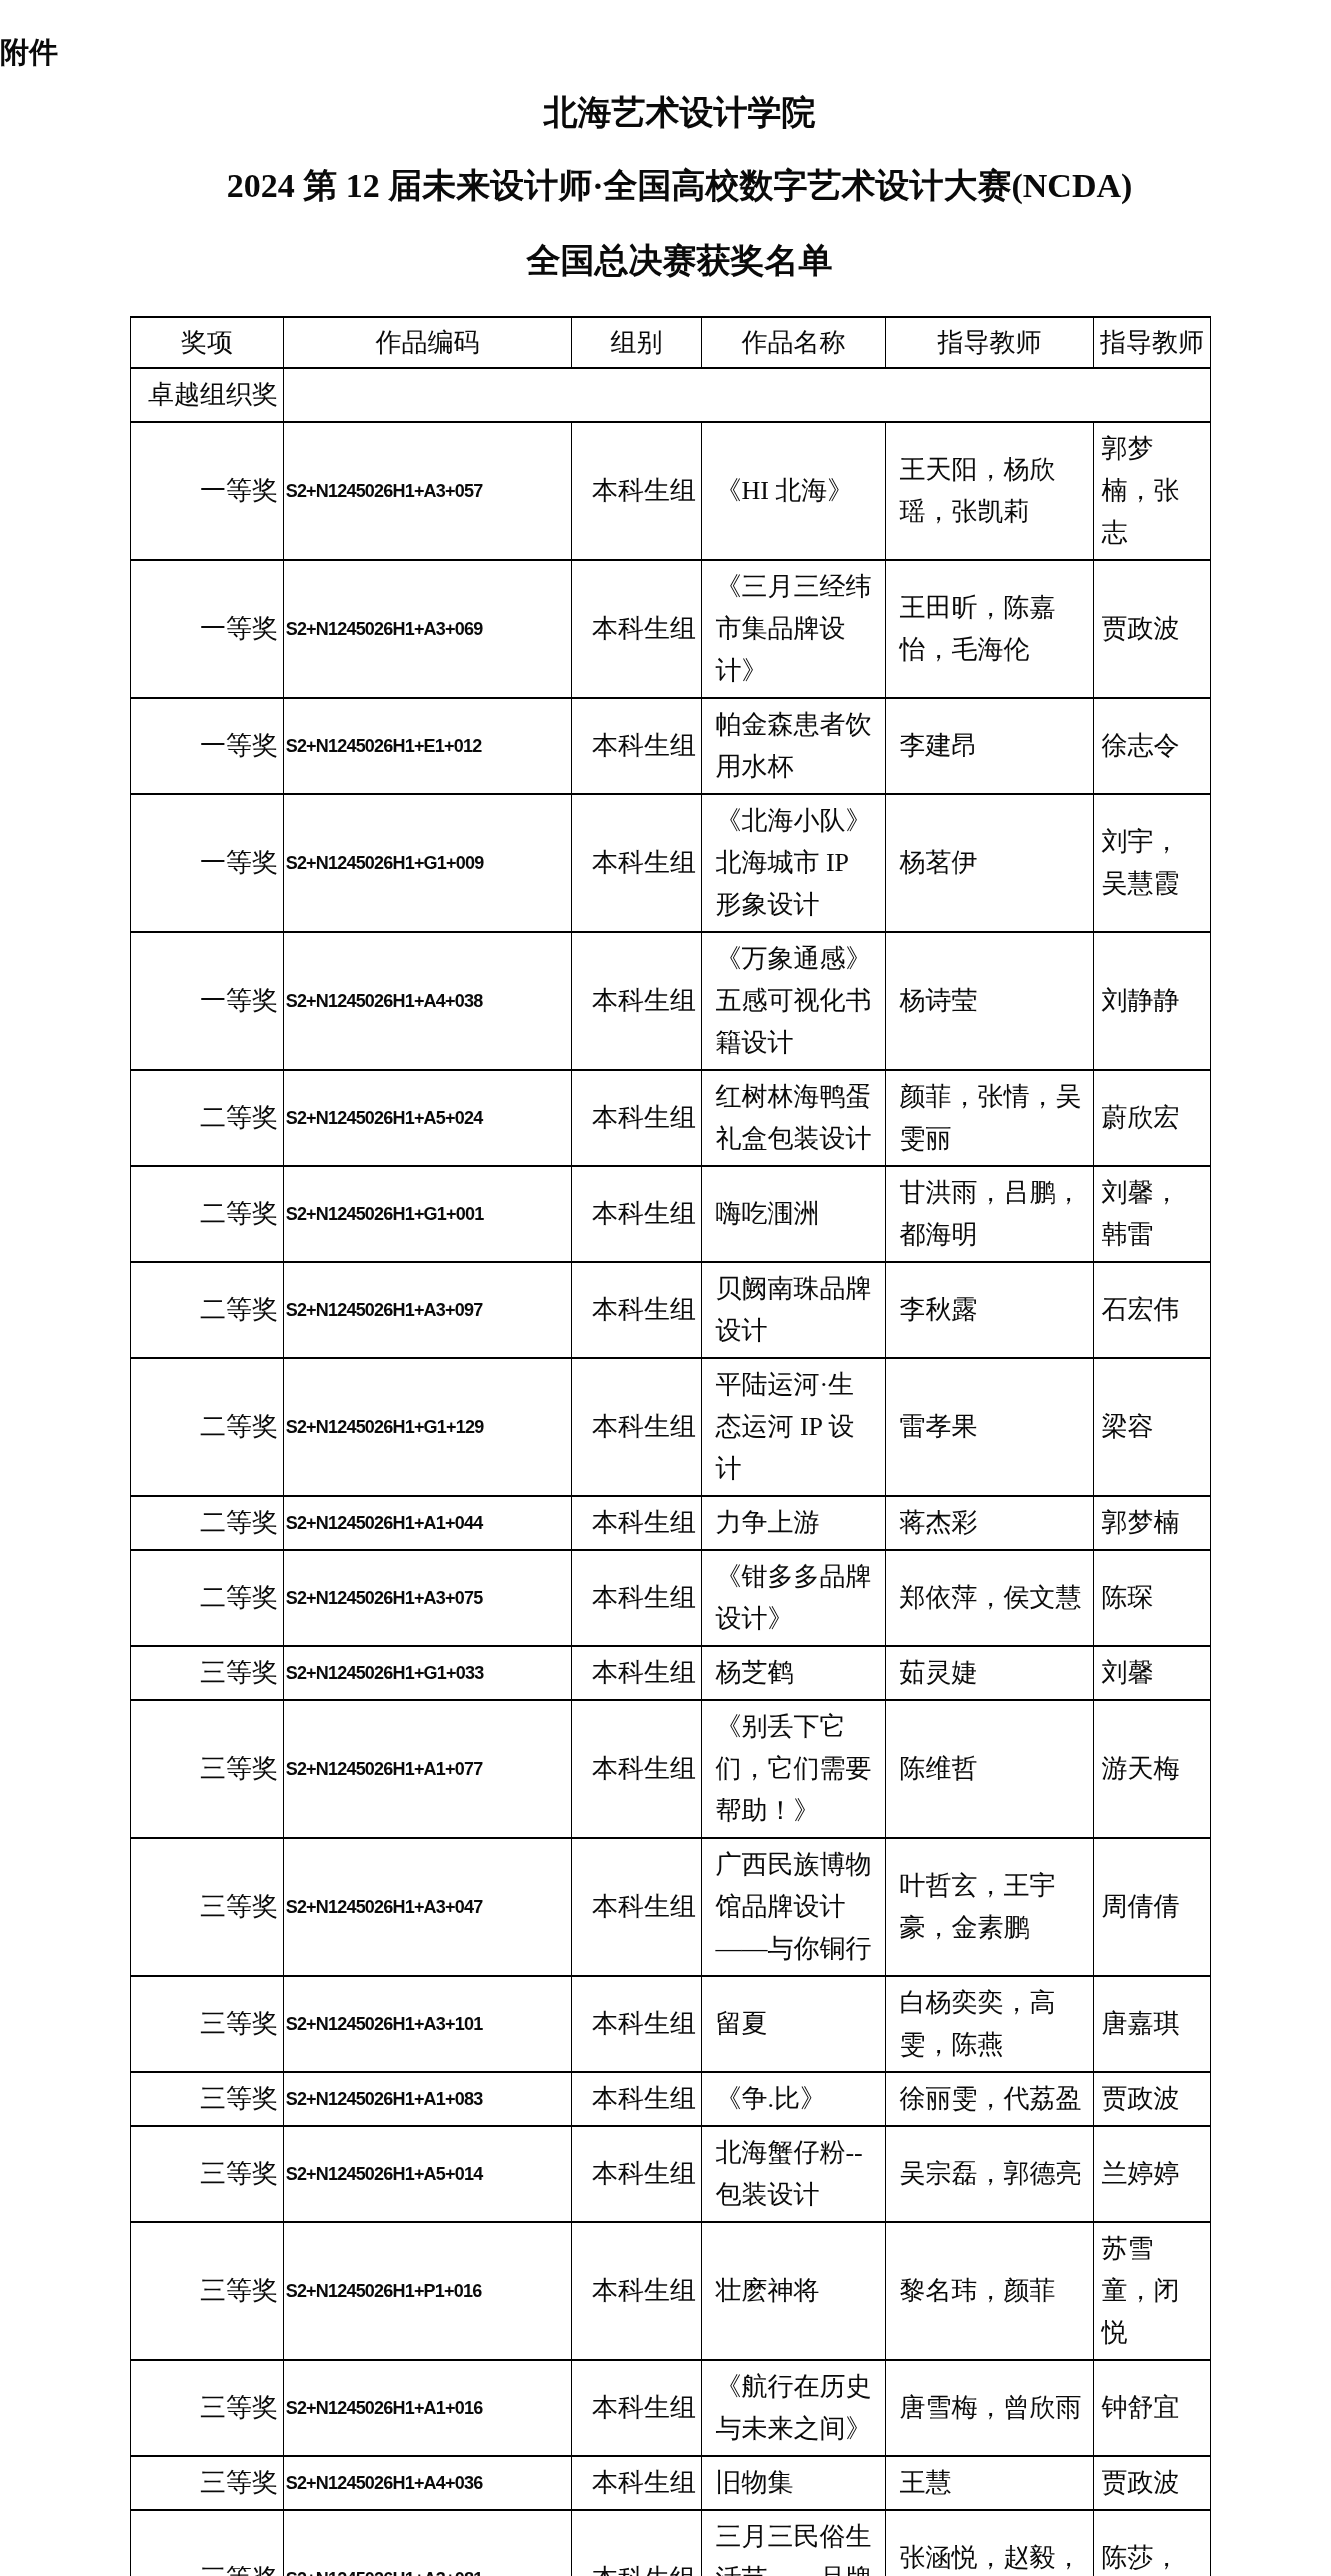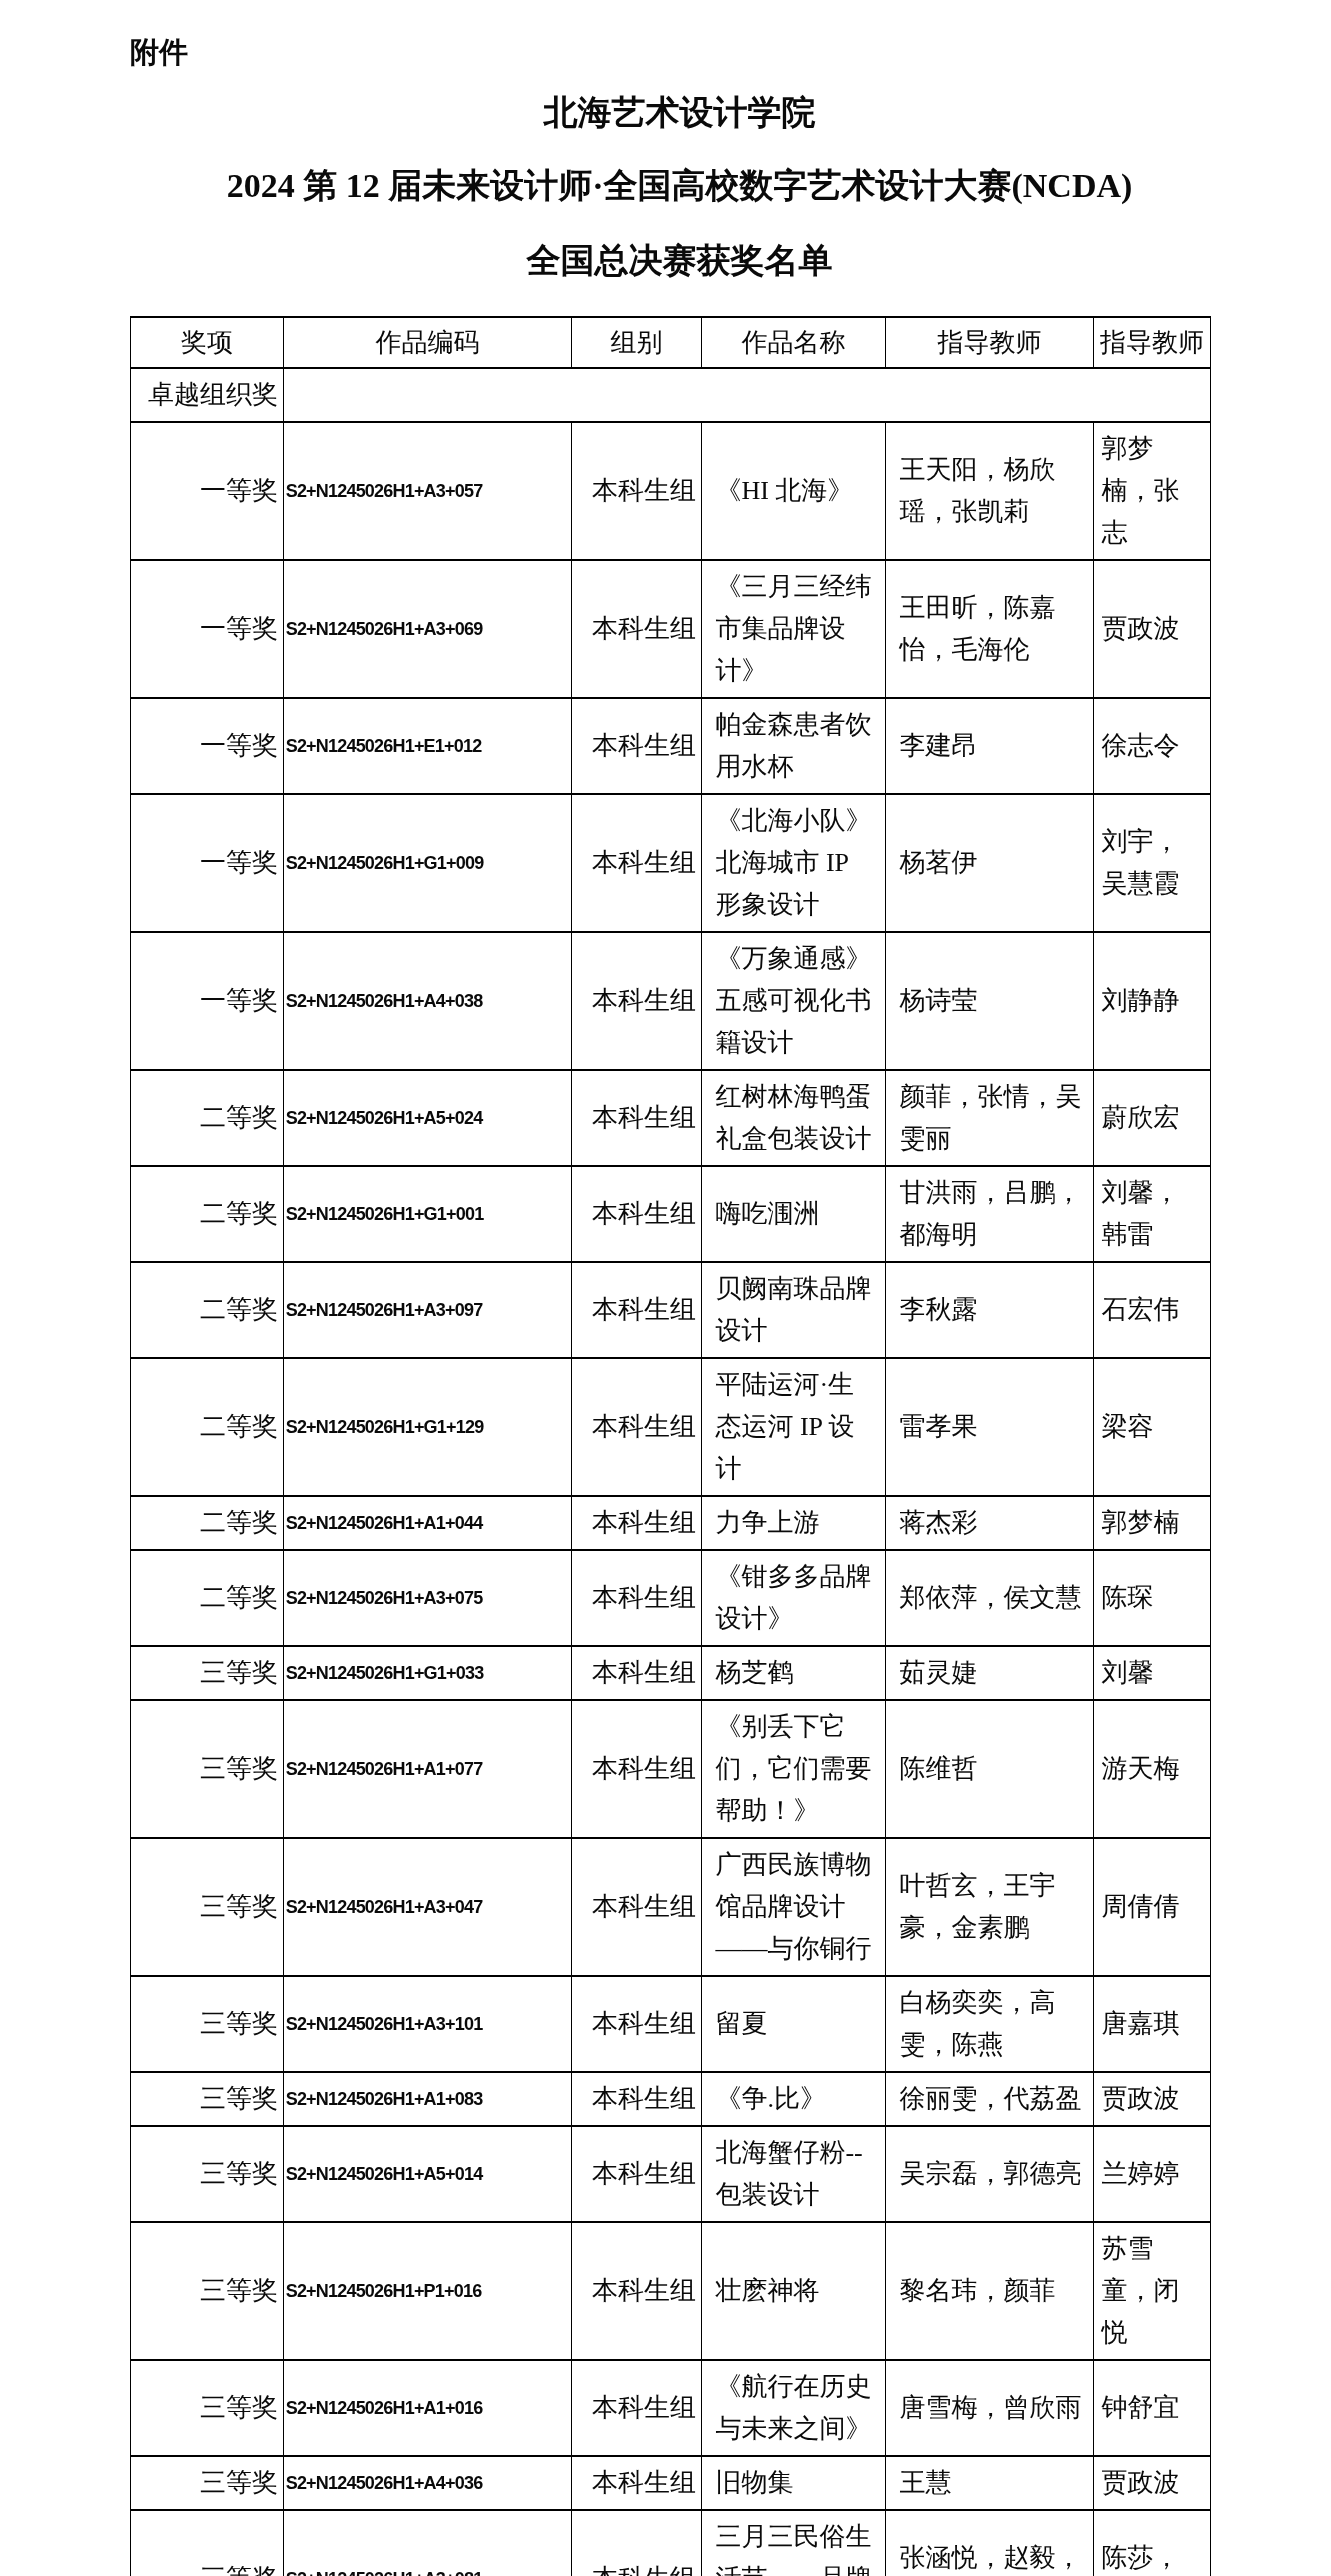--- a/index.html
+++ b/index.html
@@ -12,21 +12,20 @@
     min-height: 2576px;
     font-family: "Liberation Serif", "DejaVu Serif", serif;
     color: #0a0a0a;
   }
   .page {
     width: 1331px;
     padding-top: 35px;
     box-sizing: border-box;
   }
   .attachment {
-    margin-left: 130px;
     font-size: 29px;
     font-weight: bold;
     line-height: 1.2;
   }
   .title {
     text-align: center;
     font-weight: bold;
     font-size: 34px;
     line-height: 1.2;
     margin-left: 28px;

